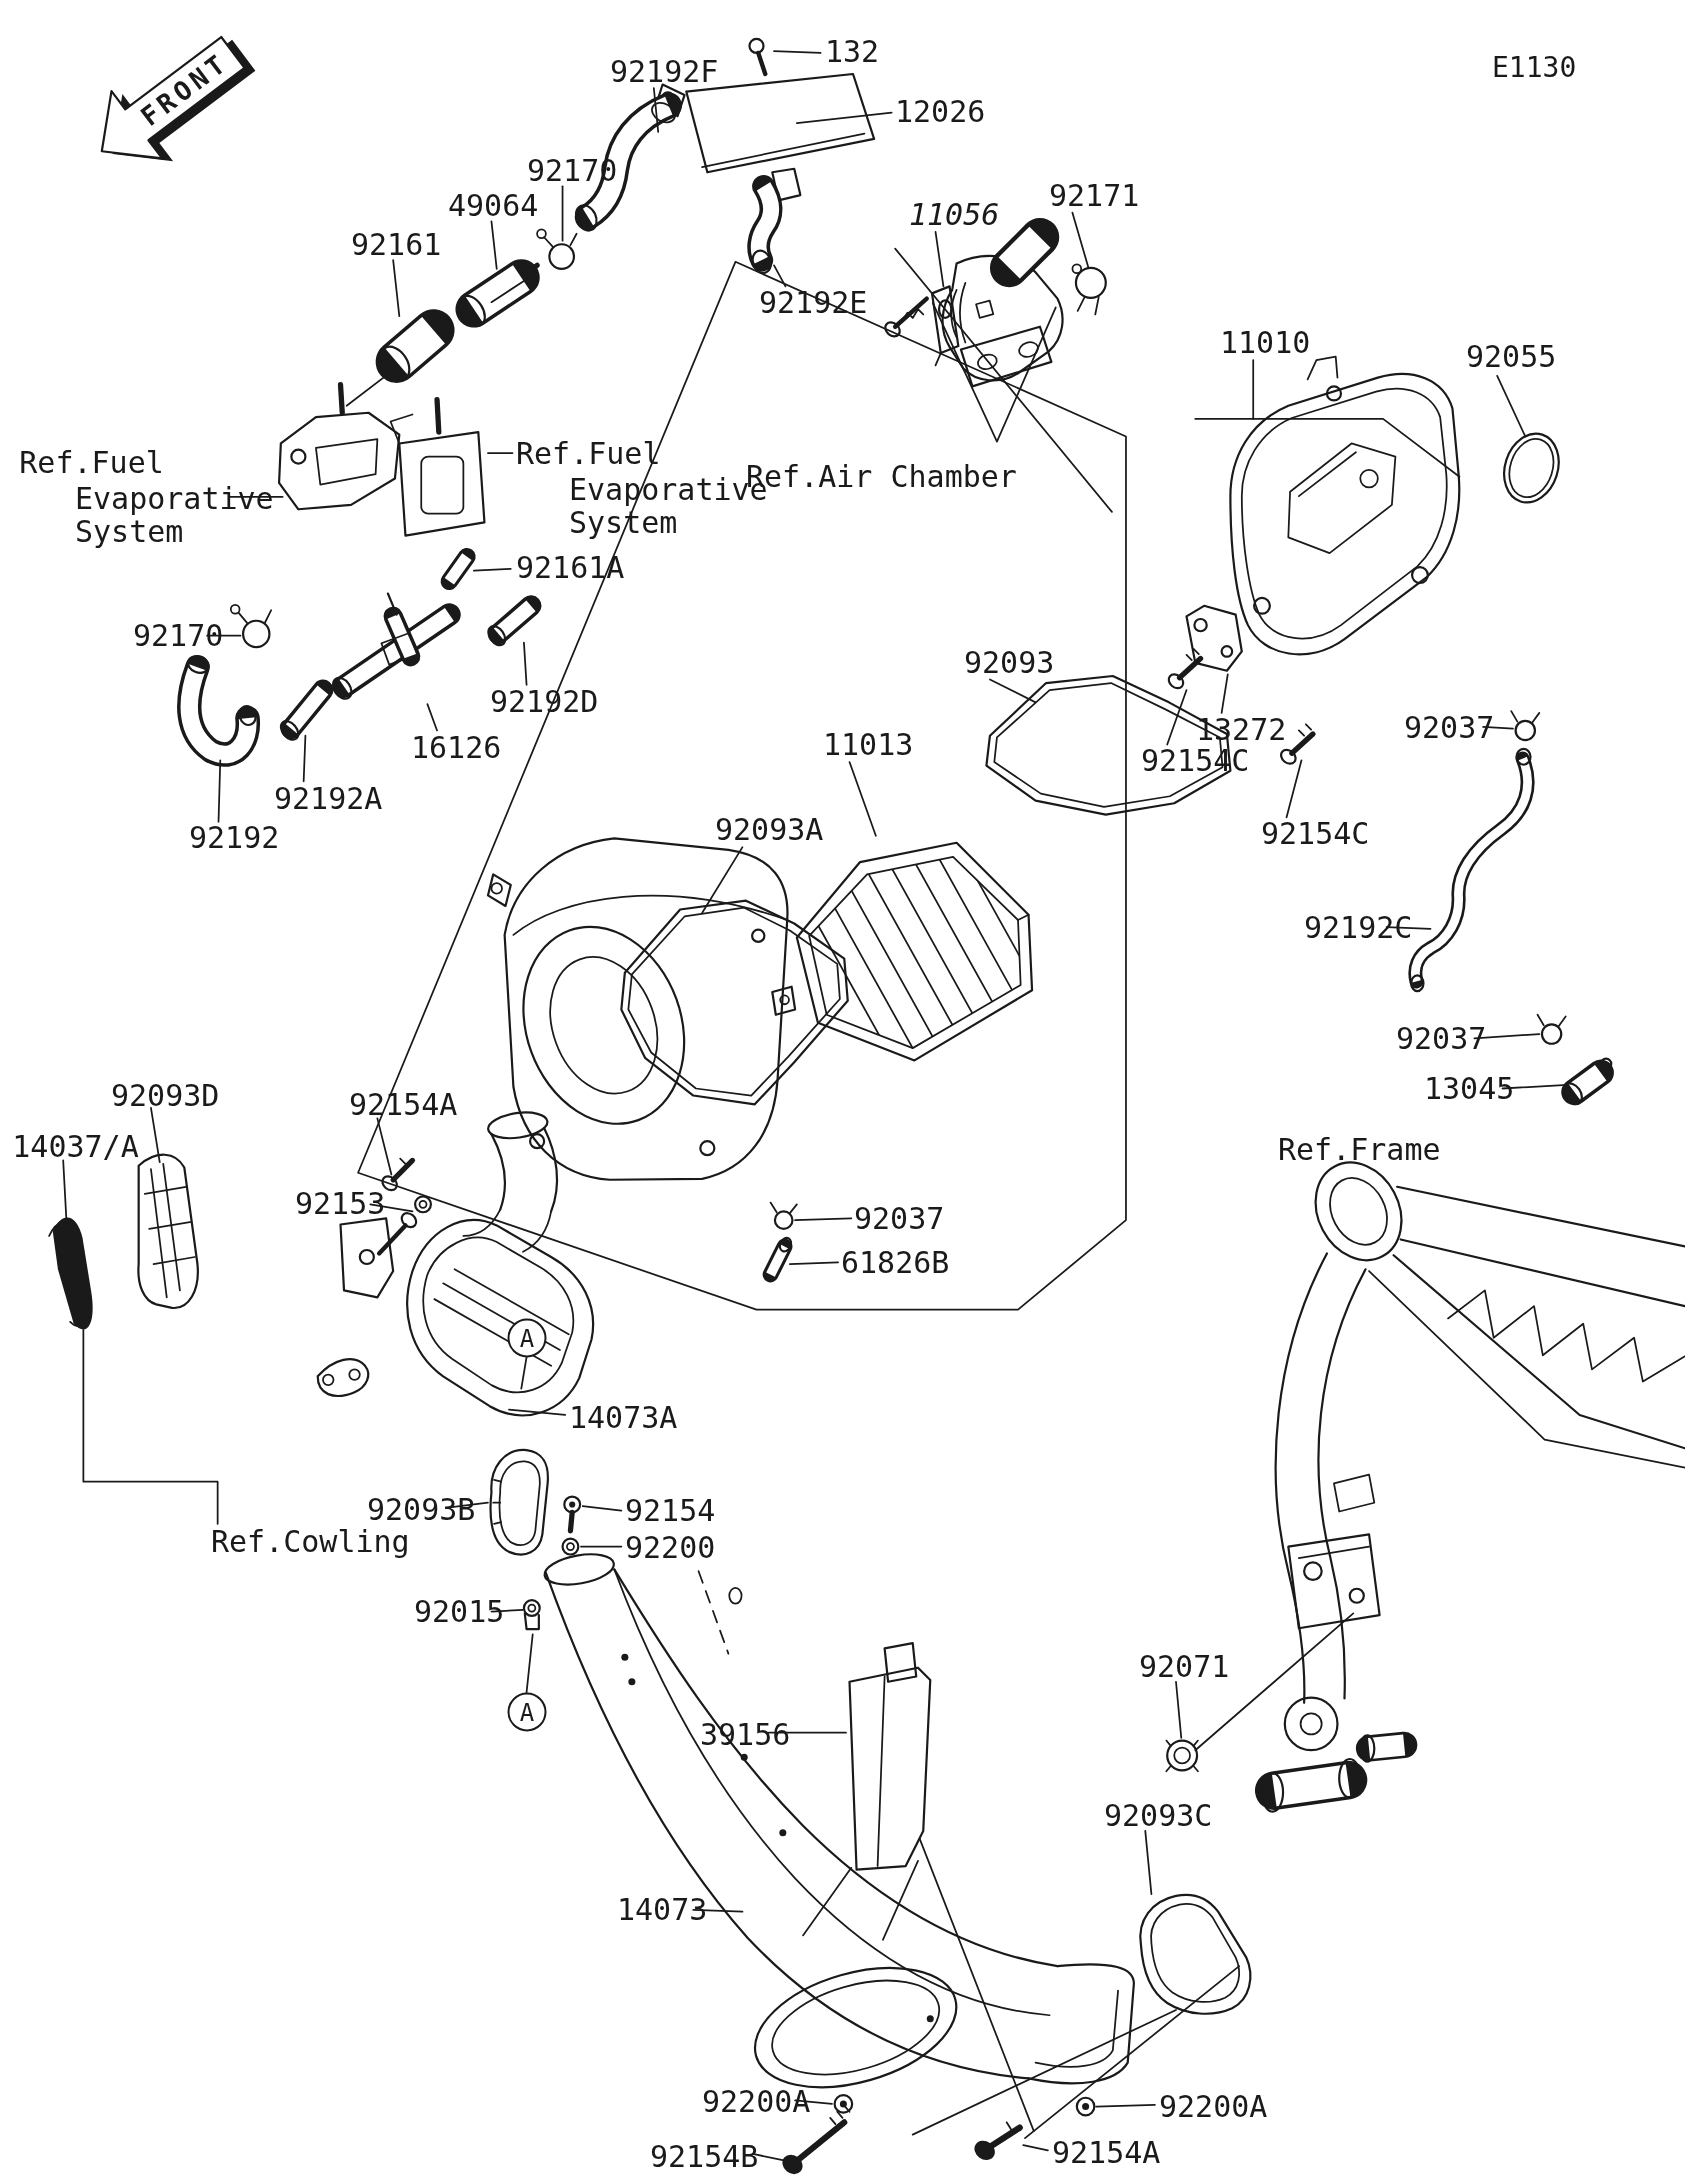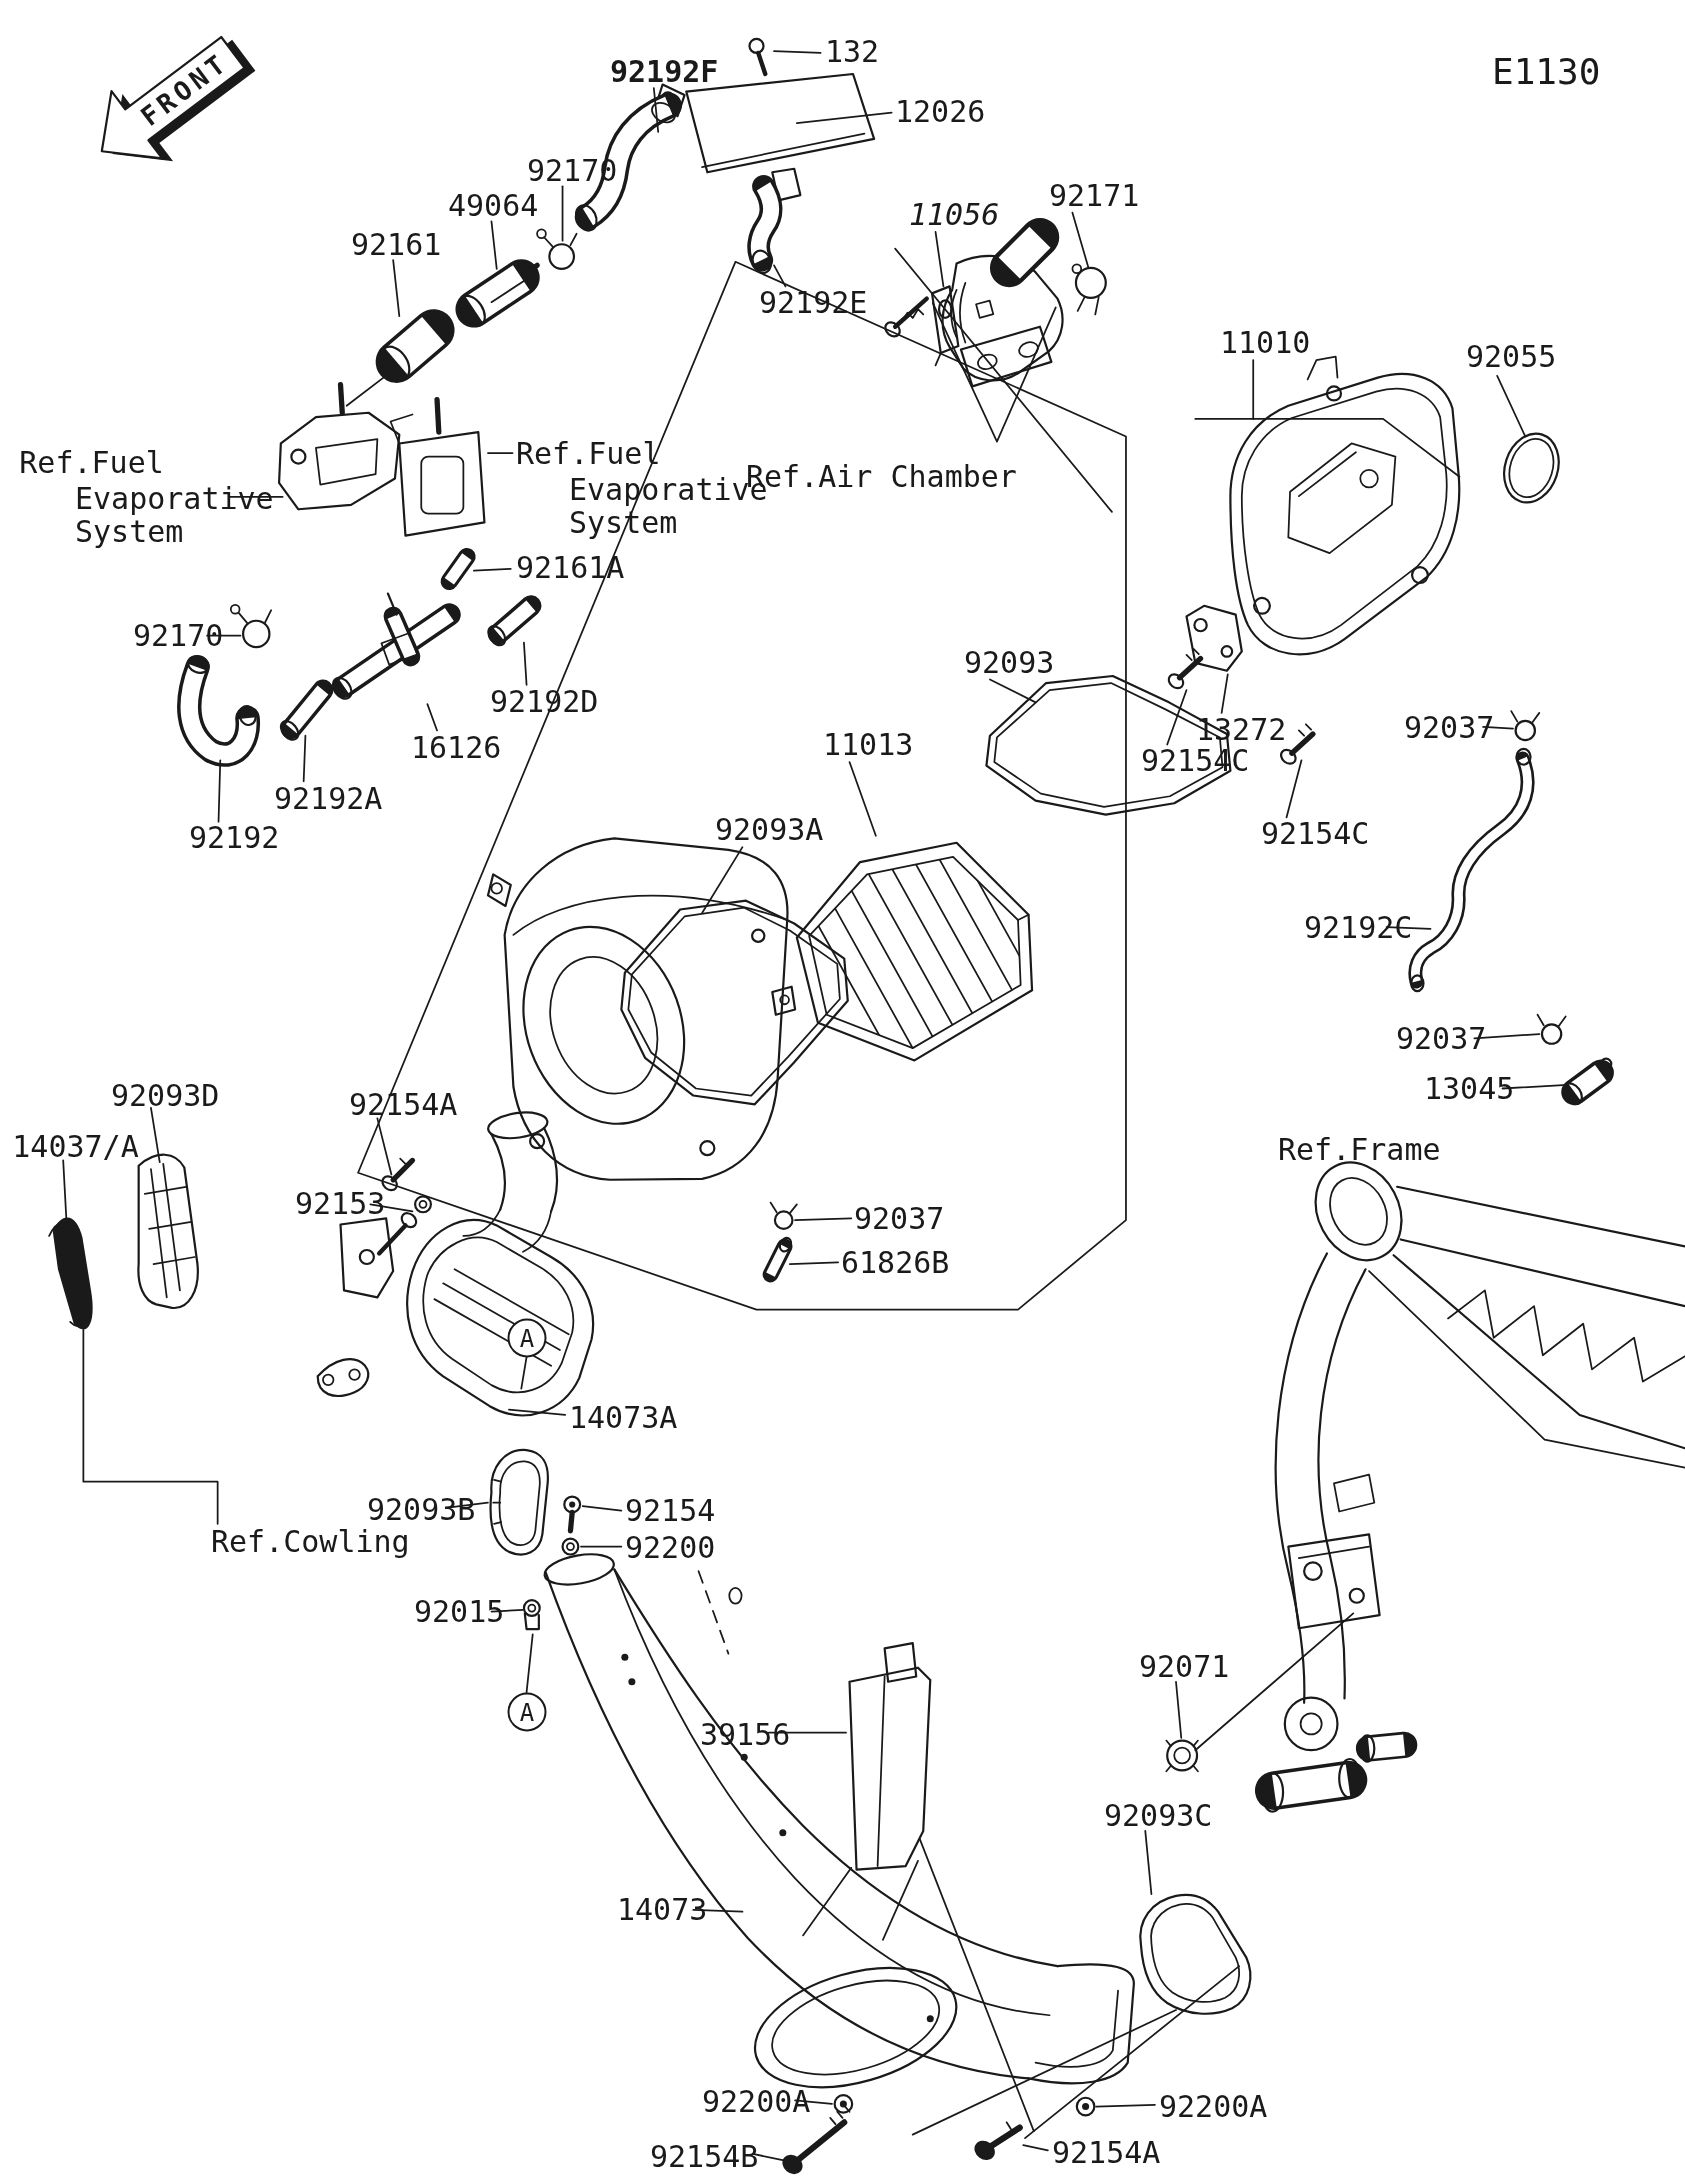--- a/index.html
+++ b/index.html
@@ -5,21 +5,21 @@
   html,body{margin:0;padding:0;background:#fff;}
   #canvas{position:relative;width:1685px;height:2177px;background:#fff;overflow:hidden;
           font-family:"DejaVu Sans Mono",monospace;}
   #art{position:absolute;left:0;top:0;}
   svg .ln{fill:none;stroke:#1a1a1a;stroke-width:2.5;stroke-linejoin:round;stroke-linecap:round;}
   svg .thin{stroke-width:2;}
   svg .wht{stroke:#ffffff;}
   svg .blk{fill:#1a1a1a;stroke:none;}
   svg .dash{stroke-dasharray:14 10;}
   .plabel{position:absolute;font-size:30px;line-height:1;color:#1a1a1a;white-space:pre;}
-  .pcode{position:absolute;font-size:36px;color:#1a1a1a;}
+  .pcode{position:absolute;font-size:28px;color:#1a1a1a;}
   .amarker{position:absolute;width:39px;height:39px;border:2.2px solid #1a1a1a;border-radius:50%;
            box-sizing:border-box;display:flex;align-items:center;justify-content:center;
            font-size:24px;color:#1a1a1a;transform:translate(-50%,-50%);background:#fff;}
 </style>
 </head>
 <body>
 
 <div id="canvas">
 
 <svg id="art" width="1685" height="2177" viewBox="0 0 1920 2480">
@@ -476,21 +476,21 @@
     <line class="ln thin" x1="1194" y1="2450" x2="1166" y2="2444"></line>
     <line class="ln thin" x1="600" y1="1546" x2="594" y2="1582"></line>
     <line class="ln thin" x1="600" y1="1928" x2="607" y2="1862"></line>
   </g>
 </svg>
 
 <div class="pcode" style="left:1492px;top:51px">E1130</div>
 
 <div id="labels">
       <div class="plabel" style="left: 825px; top: 37px;">132</div>
-      <div class="plabel" style="left: 610px; top: 57px; font-weight: bold;">92192F</div>
+      <div class="plabel" style="left: 610px; top: 57px;">92192F</div>
       <div class="plabel" style="left: 895px; top: 97px;">12026</div>
       <div class="plabel" style="left: 527px; top: 156px;">92170</div>
       <div class="plabel" style="left: 448px; top: 191px; text-align: center;">49064</div>
       <div class="plabel" style="left: 351px; top: 230px;">92161</div>
       <div class="plabel" style="left: 909px; top: 200px; font-style: italic;">11056</div>
       <div class="plabel" style="left: 1049px; top: 181px;">92171</div>
       <div class="plabel" style="left: 759px; top: 288px;">92192E</div>
       <div class="plabel" style="left: 1220px; top: 328px;">11010</div>
       <div class="plabel" style="left: 1466px; top: 342px;">92055</div>
       <div class="plabel" style="left: 19.3px; top: 448px;">Ref.Fuel</div>

